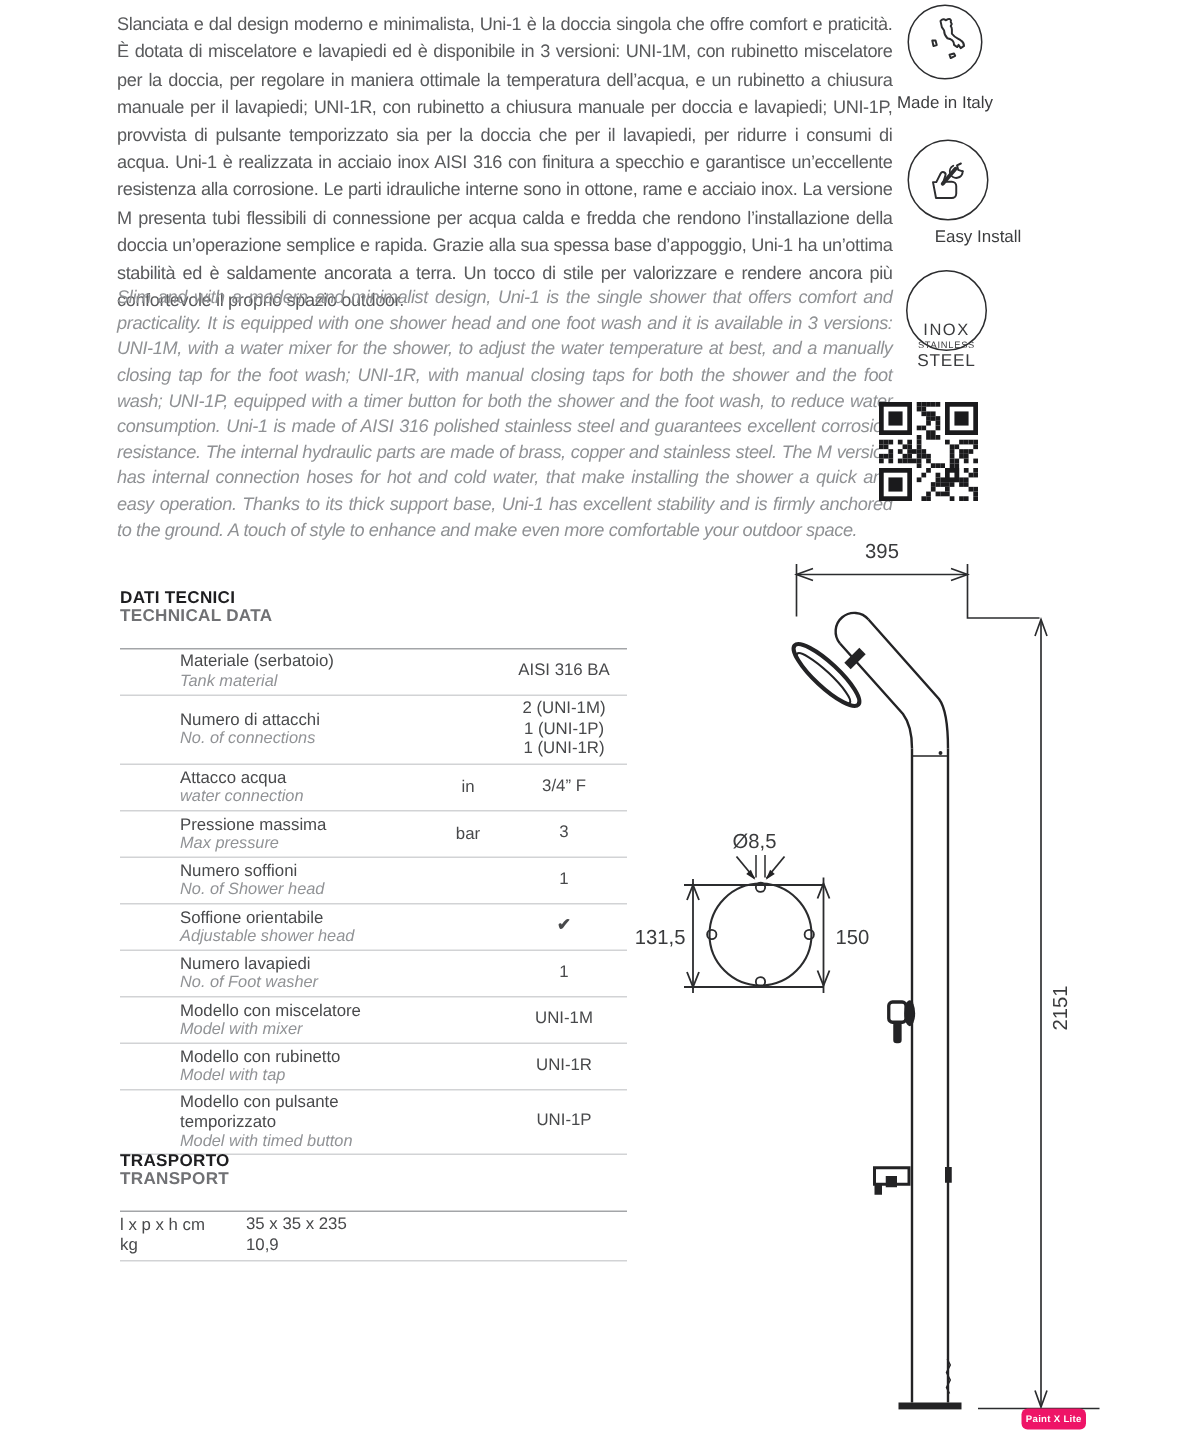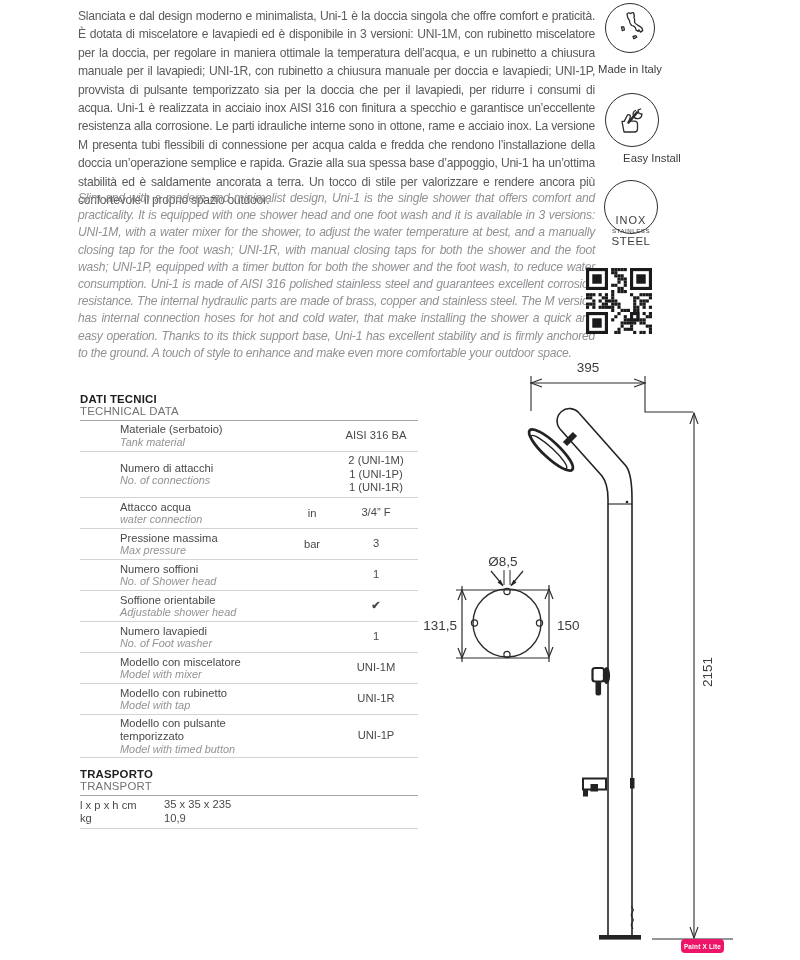--- a/index.html
+++ b/index.html
@@ -16,23 +16,23 @@
   .inox-stack{display:flex;flex-direction:column;align-items:center;line-height:1;color:#3b3c3e;}
   .inox-l1{font-size:11px;letter-spacing:1px;margin-top:48px;}
   .inox-l2{font-size:6.2px;letter-spacing:0.5px;margin-top:2.5px;}
   .inox-l3{font-size:11.5px;letter-spacing:0.5px;margin-top:1.5px;}
   
   .qr{position:absolute;left:586px;top:268px;}
   
   .ttable{position:absolute;left:80px;width:338px;}
   .ttable-tech{top:393px;}
   .ttable-transport{top:768px;}
-  .thead{padding-bottom:2px;border-bottom:1.6px solid #a3a5a8;line-height:1.08;}
+  .thead{padding-bottom:14px;border-bottom:1.6px solid #a3a5a8;line-height:1.08;}
   .thead .h-it{font-size:11.4px;font-weight:bold;color:#1e1e20;letter-spacing:0.2px;}
-  .thead .h-en{font-size:11.4px;font-weight:normal;color:#707174;letter-spacing:0.2px;}
+  .thead .h-en{font-size:11.4px;font-weight:bold;color:#707174;letter-spacing:0.2px;}
   .trow{display:flex;align-items:center;padding:2.5px 0;border-bottom:1px solid #d2d3d5;min-height:25px;}
   .tlabels{flex:1;line-height:1.12;margin-left:40px;}
   .lit{font-size:11.2px;color:#48494b;}
   .len{font-size:10.9px;font-style:italic;color:#919396;}
   .tunit{width:44px;text-align:center;font-size:11.2px;color:#48494b;white-space:pre-line;line-height:1.15;}
   .tval{margin-left:auto;width:84px;text-align:center;font-size:11.2px;color:#48494b;
         white-space:pre-line;line-height:1.2;}
   .trow-transport .tlabels{flex:none;width:158px;}
   .trow-transport .tunit{width:84px;text-align:left;}
   .trow-transport .tval{margin-left:0;width:96px;text-align:left;}

